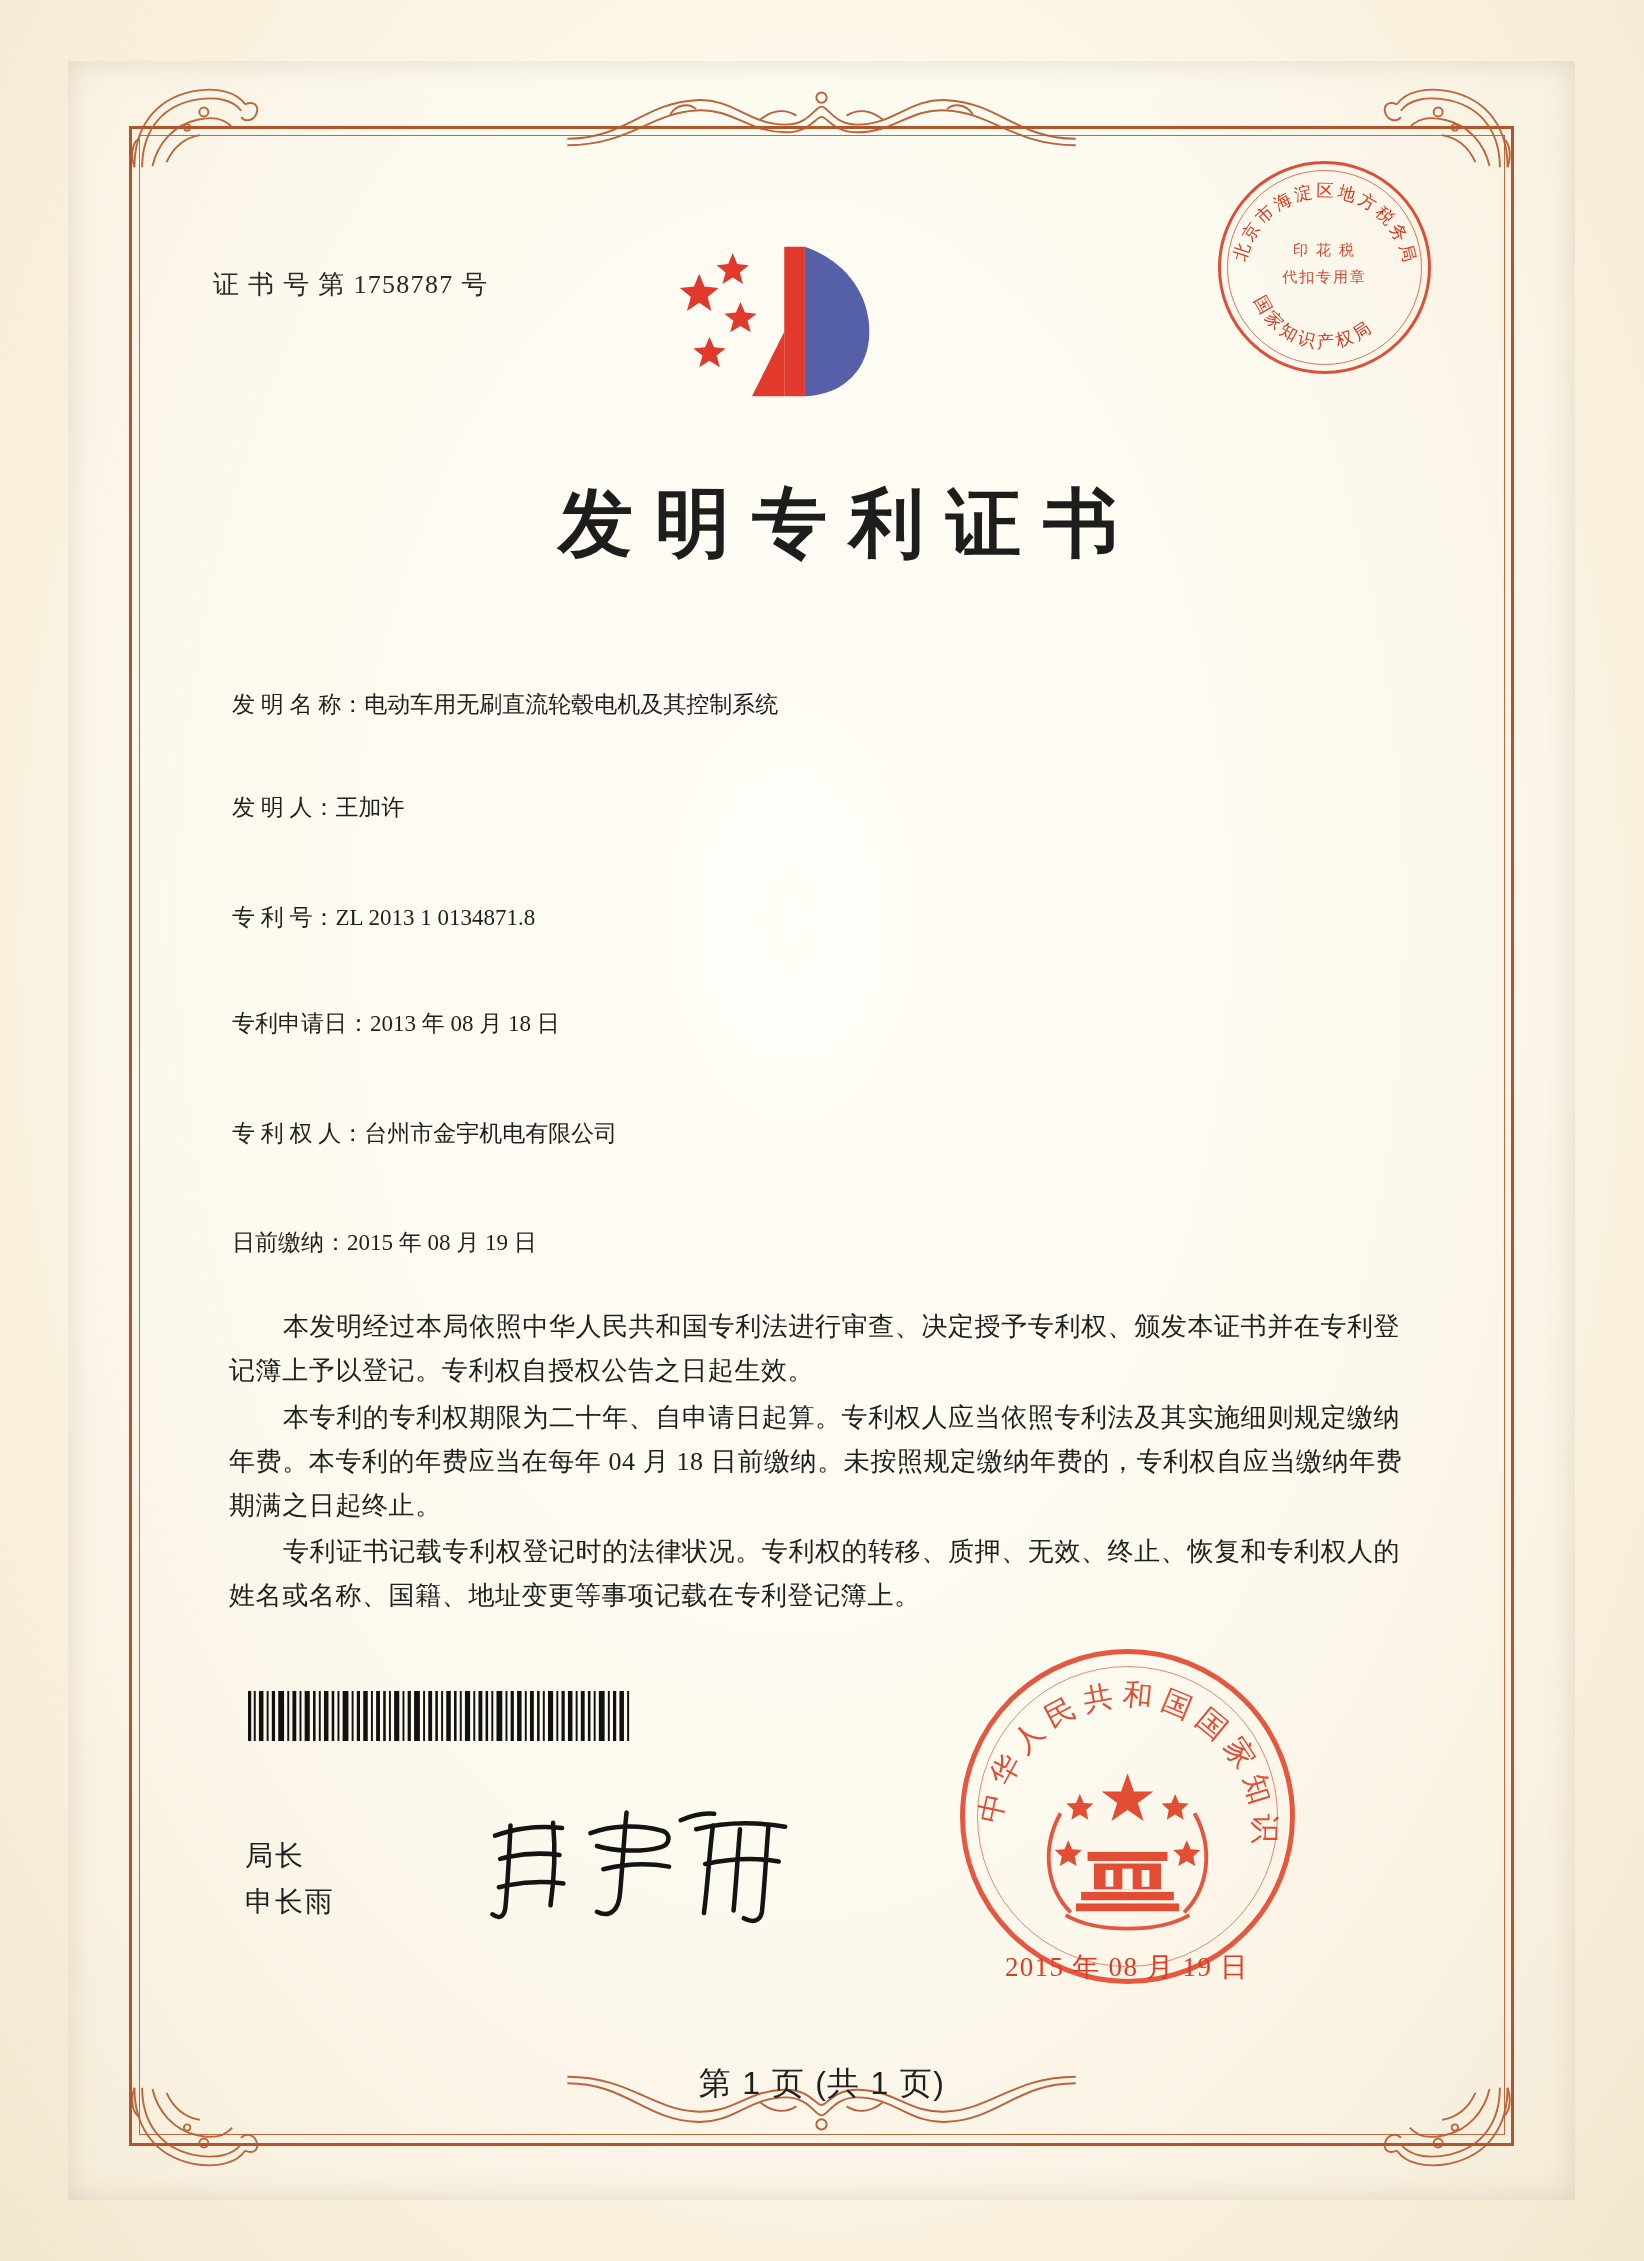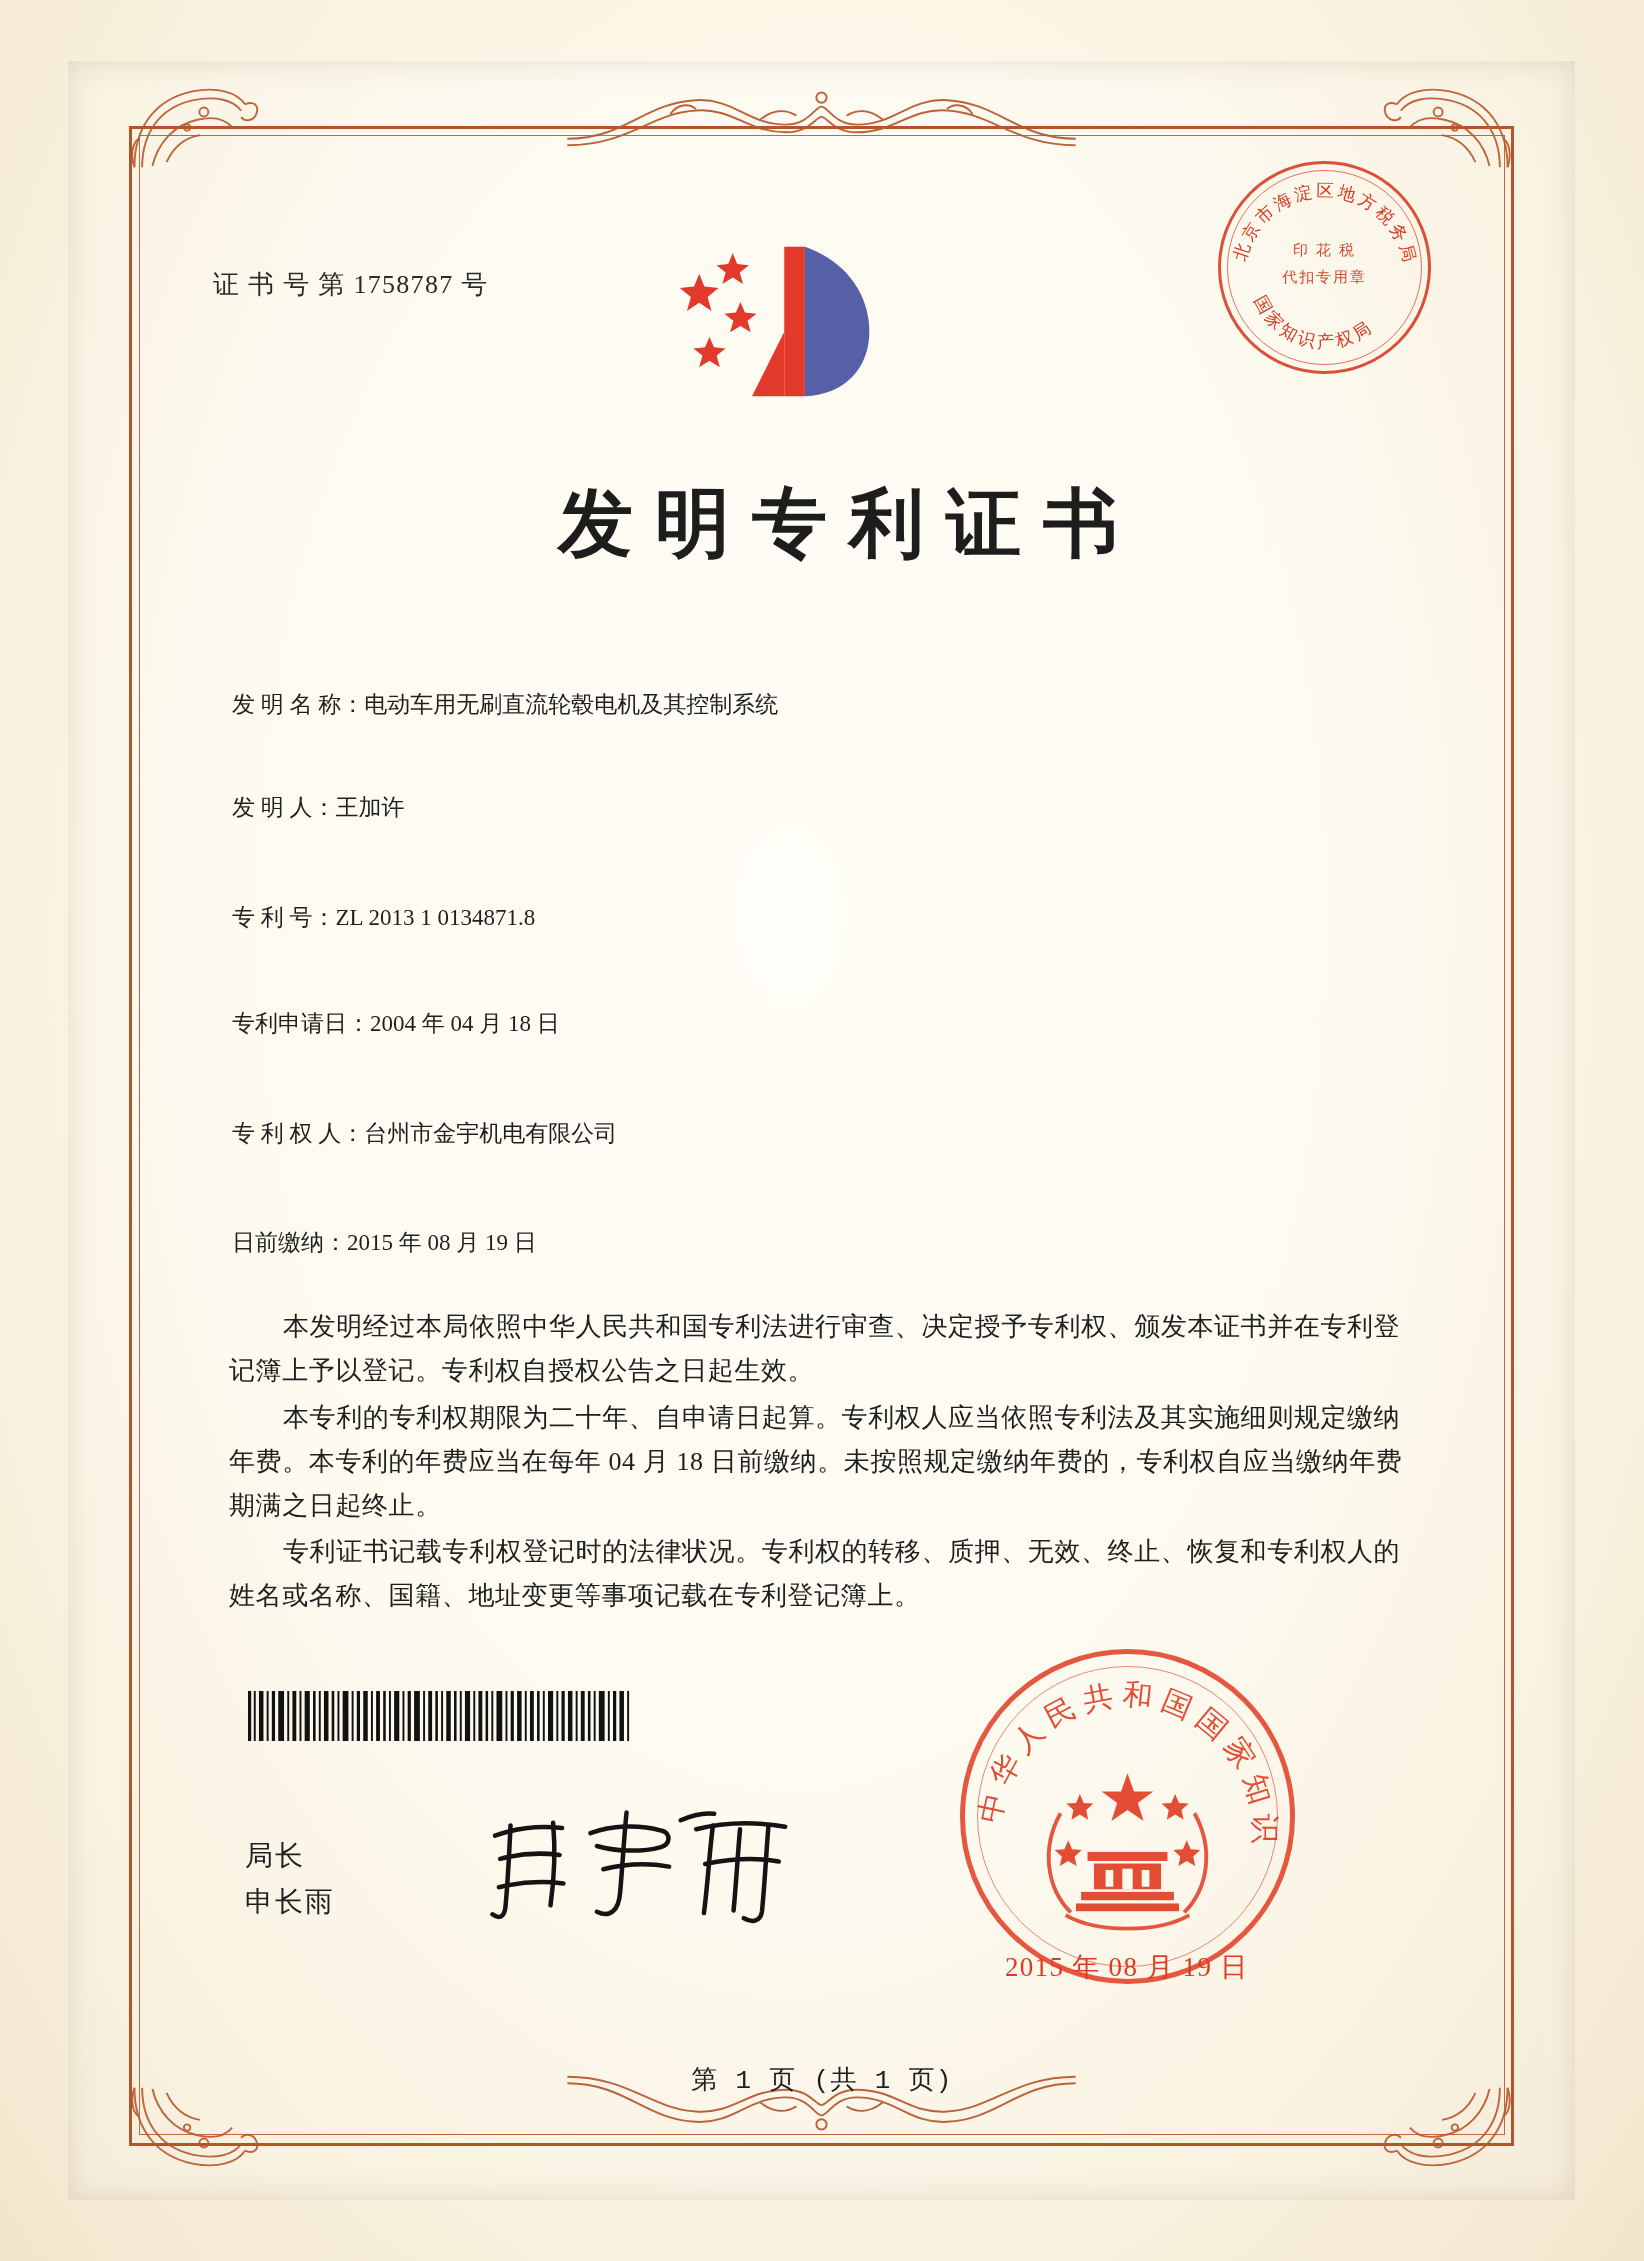--- a/index.html
+++ b/index.html
@@ -244,24 +244,24 @@
     letter-spacing: 1.3px;
     font-family: "Liberation Serif", "DejaVu Serif", serif;
   }
 
   
   .footer {
     position: absolute;
     left: 0; right: 0;
     top: 2062px;
     text-align: center;
-    font-size: 26px;
+    font-size: 32px;
     color: #1f1f1f;
     letter-spacing: 1.3px;
-    font-family: Liberation Mono, monospace;
+    font-family: Liberation Sans, sans-serif;
   }
 </style>
 </head>
 <body>
 
 <div id="page">
   <div id="paper"></div>
 
   <div class="border-outer"></div>
   <div class="border-inner"></div>
@@ -376,21 +376,21 @@
   <div class="field f1">
     <span class="lab">发 明 名 称：</span><span class="val">电动车用无刷直流轮毂电机及其控制系统</span>
   </div>
   <div class="field f2">
     <span class="lab">发    明    人：</span><span class="val">王加许</span>
   </div>
   <div class="field f3">
     <span class="lab">专    利    号：</span><span class="val">ZL 2013 1 0134871.8</span>
   </div>
   <div class="field f4">
-    <span class="lab">专利申请日：</span><span class="val">2004 年 04 月 18 日</span>
+    <span class="lab">专利申请日：</span><span class="val">2013 年 08 月 18 日</span>
   </div>
   <div class="field f5">
     <span class="lab">专 利 权 人：</span><span class="val">台州市金宇机电有限公司</span>
   </div>
   <div class="field f6">
     <span class="lab">日前缴纳：</span><span class="val">2015 年 08 月 19 日</span>
   </div>
 
   <div class="body-text">
     <p>本发明经过本局依照中华人民共和国专利法进行审查、决定授予专利权、颁发本证书并在专利登记簿上予以登记。专利权自授权公告之日起生效。</p>

